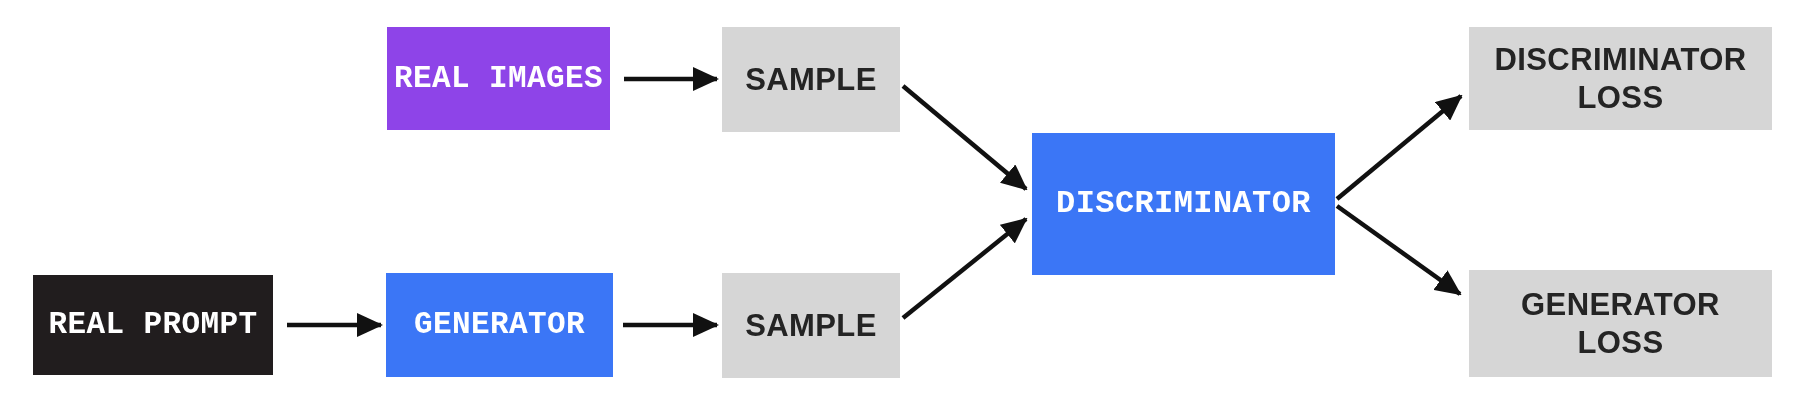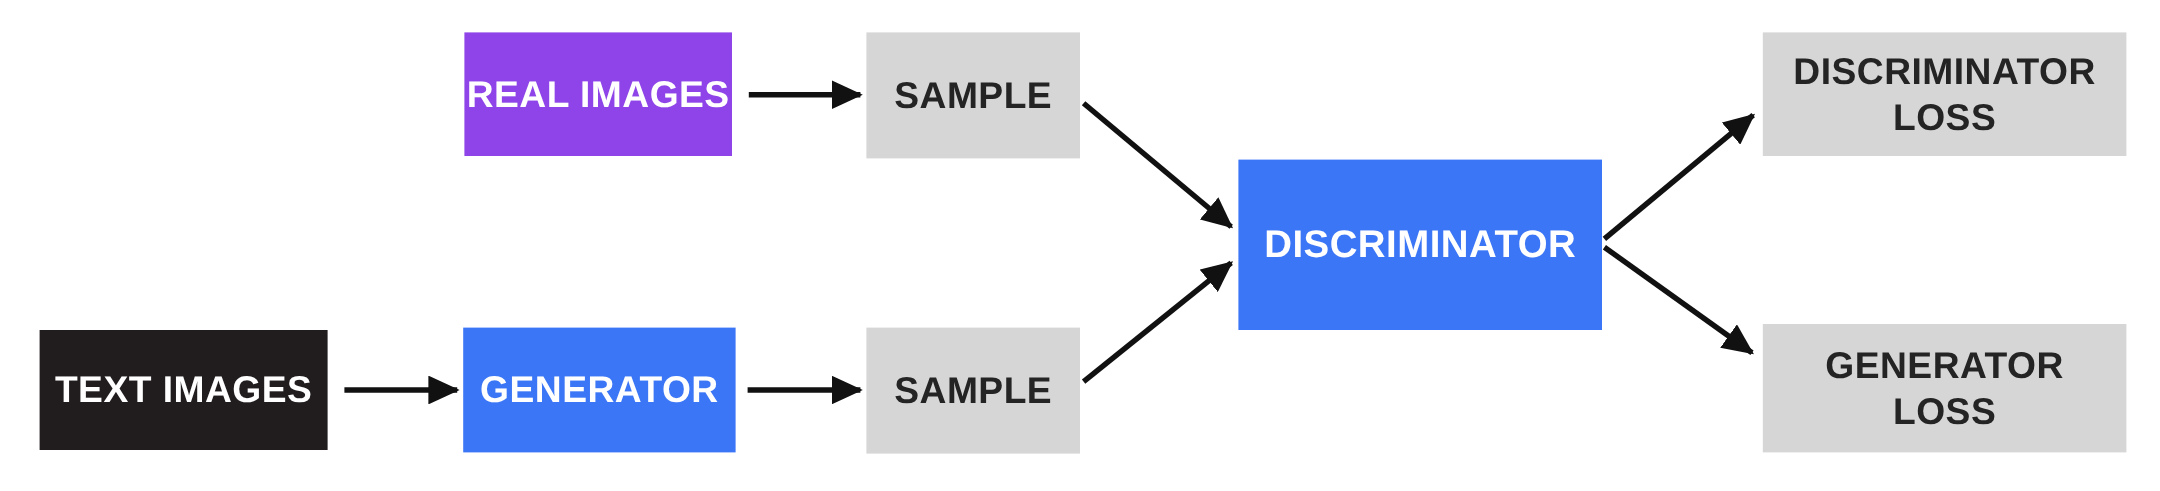--- a/index.html
+++ b/index.html
@@ -24,21 +24,21 @@
     flex-direction: column;
     align-items: center;
     justify-content: center;
     text-align: center;
     font-weight: bold;
     font-size: 31px;
     letter-spacing: 0.4px;
     line-height: 1.22;
     user-select: none;
   }
-  .node.light-text { color: #ffffff; }
+  .node.light-text { color: #ffffff; font-family: Liberation Mono, monospace; }
   .node.dark-text  { color: #242424; }
 
   
   .n-text-prompt        { left: 33px;   top: 275px; width: 240px; height: 100px; }
   .n-real-images        { left: 387px;  top: 27px;  width: 223px; height: 103px; }
   .n-generator          { left: 386px;  top: 273px; width: 227px; height: 104px; }
   .n-sample-top         { left: 722px;  top: 27px;  width: 178px; height: 105px; }
   .n-sample-bottom      { left: 722px;  top: 273px; width: 178px; height: 105px; }
   .n-discriminator      { left: 1032px; top: 133px; width: 303px; height: 142px; font-size: 32px; }
   .n-discriminator-loss { left: 1469px; top: 27px;  width: 303px; height: 103px; }
@@ -58,21 +58,21 @@
     <line x1="287" y1="325" x2="381" y2="325" marker-end="url(#ah)"></line>
     <line x1="624" y1="79" x2="717" y2="79" marker-end="url(#ah)"></line>
     <line x1="623" y1="325" x2="717" y2="325" marker-end="url(#ah)"></line>
     <line x1="903" y1="86" x2="1026" y2="189" marker-end="url(#ah)"></line>
     <line x1="903" y1="318" x2="1026" y2="219" marker-end="url(#ah)"></line>
     <line x1="1337" y1="199" x2="1461" y2="96" marker-end="url(#ah)"></line>
     <line x1="1337" y1="206" x2="1460" y2="294" marker-end="url(#ah)"></line>
   </svg>
 
   <div class="node light-text n-text-prompt" style="background: rgb(33, 29, 30);">
-    <span>TEXT IMAGES</span>
+    <span>REAL PROMPT</span>
   </div>
 
   <div class="node light-text n-real-images" style="background: rgb(142, 68, 232);">
     <span>REAL IMAGES</span>
   </div>
 
   <div class="node light-text n-generator" style="background: rgb(59, 118, 246);">
     <span>GENERATOR</span>
   </div>
 

